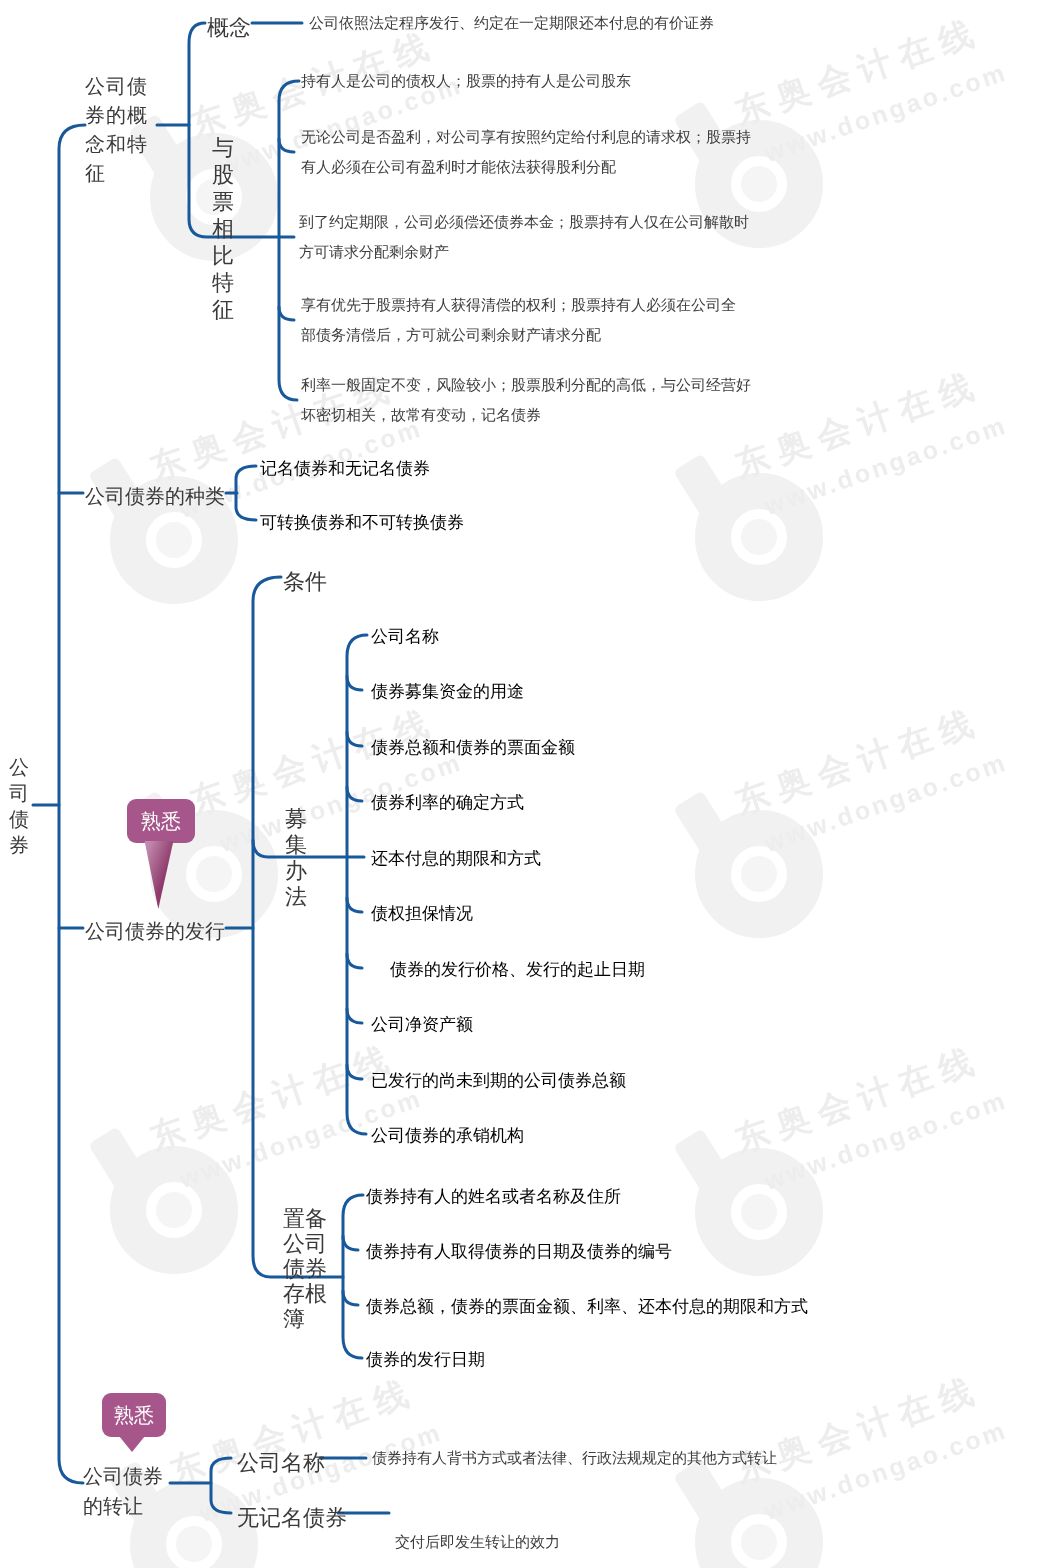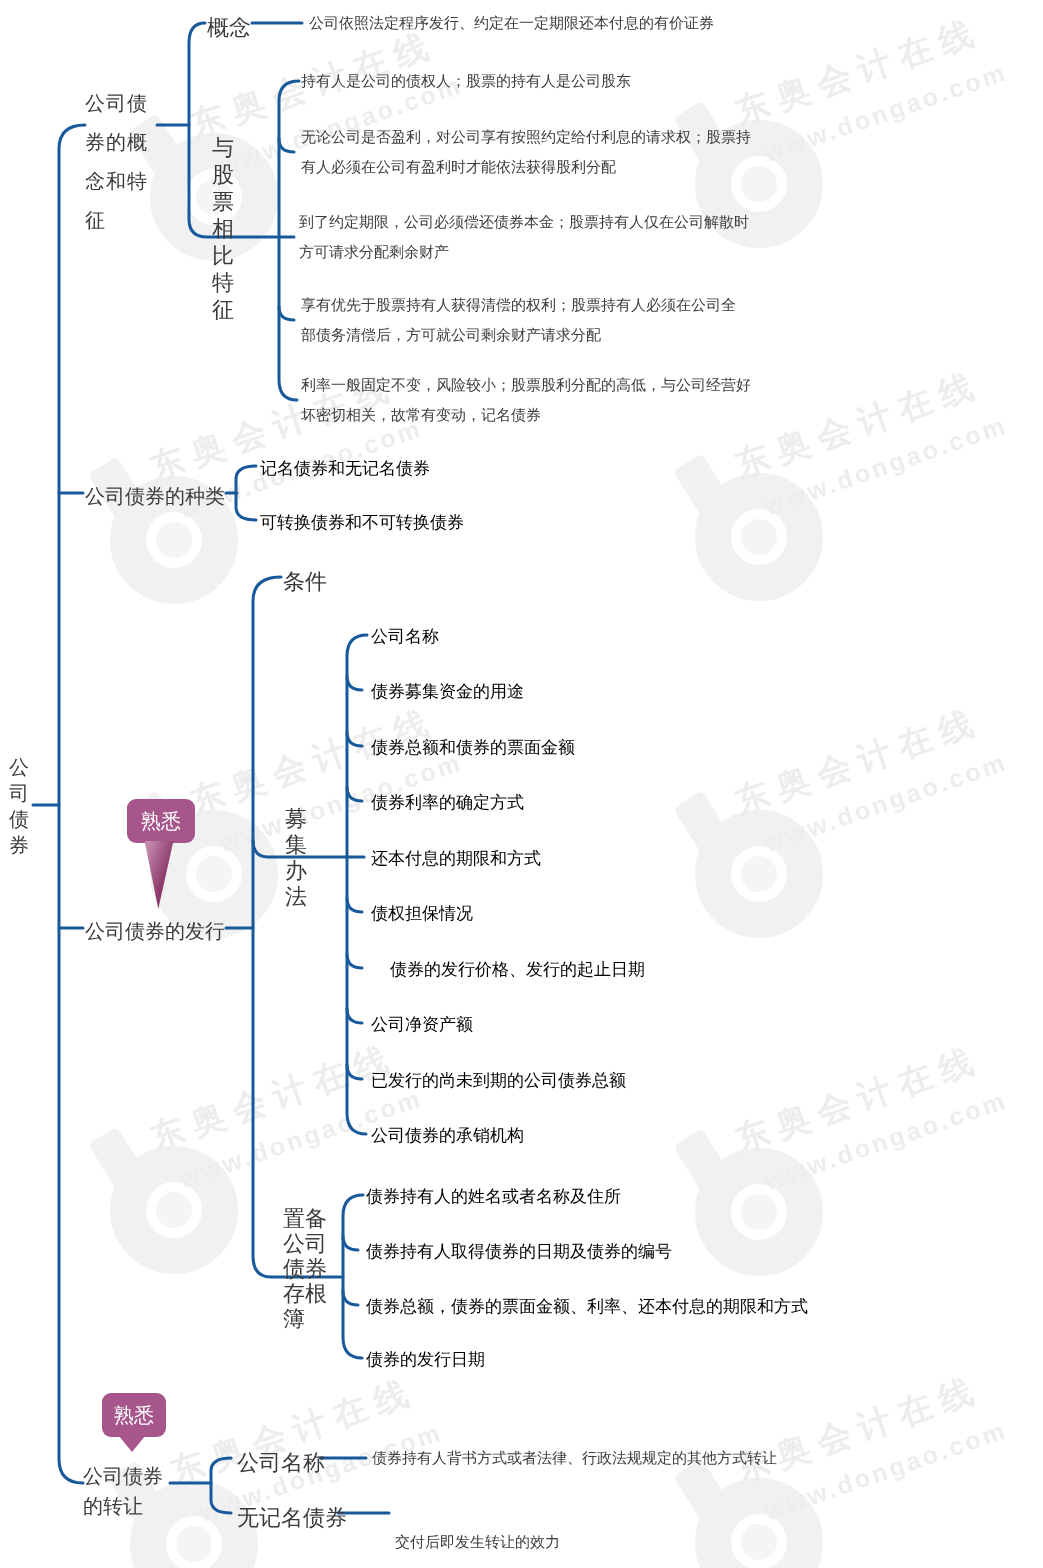--- a/index.html
+++ b/index.html
@@ -186,21 +186,21 @@
   </div>
   <div class="badge-tail-long" style="left:141px;top:841px;"></div>
 
   <div class="badge-box" style="left:102px;top:1393px;width:64px;height:44px;">
     <span>熟悉</span>
   </div>
   <div class="badge-tail-short" style="left:119px;top:1436px;"></div>
 
   <div class="node blbl vcol" style="left:9px;top:754px;width:22px;line-height:26px;">公司债券</div>
 
-  <div class="node blbl vcol" style="left:85px;top:72px;width:70px;line-height:39px;letter-spacing:1px;margin-top:12px;">公司债券的概念和特征</div>
+  <div class="node blbl vcol" style="left:85px;top:72px;width:70px;line-height:29px;letter-spacing:1px;">公司债券的概念和特征</div>
   <div class="node lbl" style="left:207px;top:13px;">概念</div>
   <div class="node desc" style="left:309px;top:8px;width:560px;">公司依照法定程序发行、约定在一定期限还本付息的有价证券</div>
   <div class="node lbl vcol" style="left:212px;top:134px;width:22px;line-height:27px;">与股票相比特征</div>
   <div class="node desc" style="left:301px;top:66px;width:560px;">持有人是公司的债权人；股票的持有人是公司股东</div>
   <div class="node desc" style="left:301px;top:122px;width:455px;">无论公司是否盈利，对公司享有按照约定给付利息的请求权；股票持有人必须在公司有盈利时才能依法获得股利分配</div>
   <div class="node desc" style="left:299px;top:207px;width:455px;">到了约定期限，公司必须偿还债券本金；股票持有人仅在公司解散时方可请求分配剩余财产</div>
   <div class="node desc" style="left:301px;top:290px;width:440px;">享有优先于股票持有人获得清偿的权利；股票持有人必须在公司全部债务清偿后，方可就公司剩余财产请求分配</div>
   <div class="node desc" style="left:301px;top:370px;width:455px;">利率一般固定不变，风险较小；股票股利分配的高低，与公司经营好坏密切相关，故常有变动，记名债券</div>
 
   <div class="node blbl" style="left:85px;top:483px;">公司债券的种类</div>

